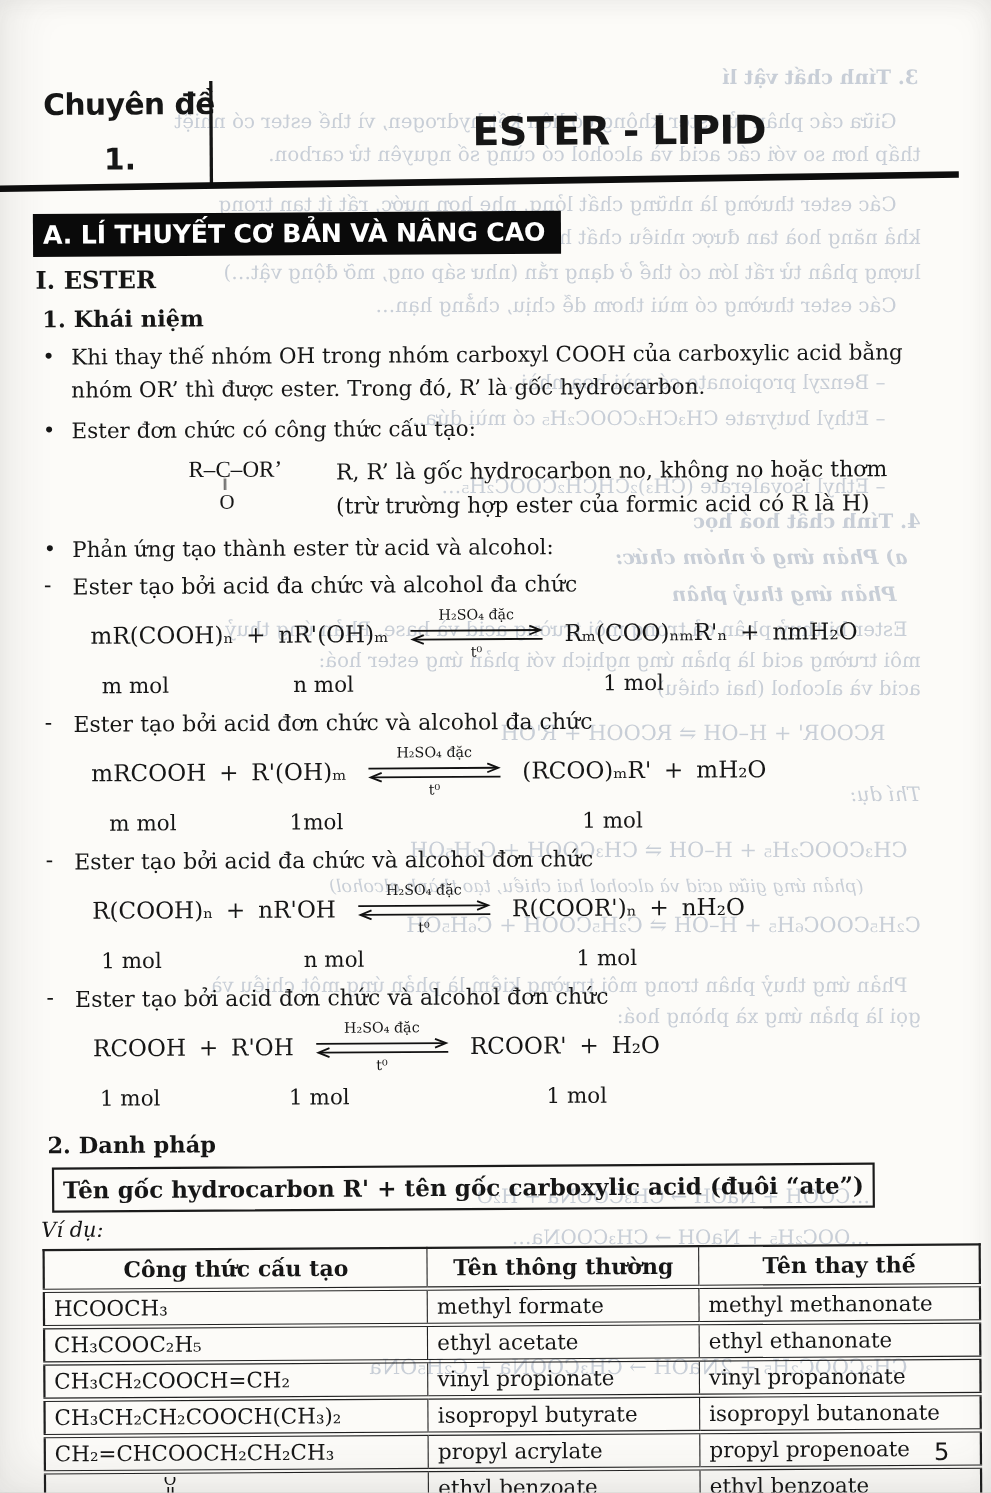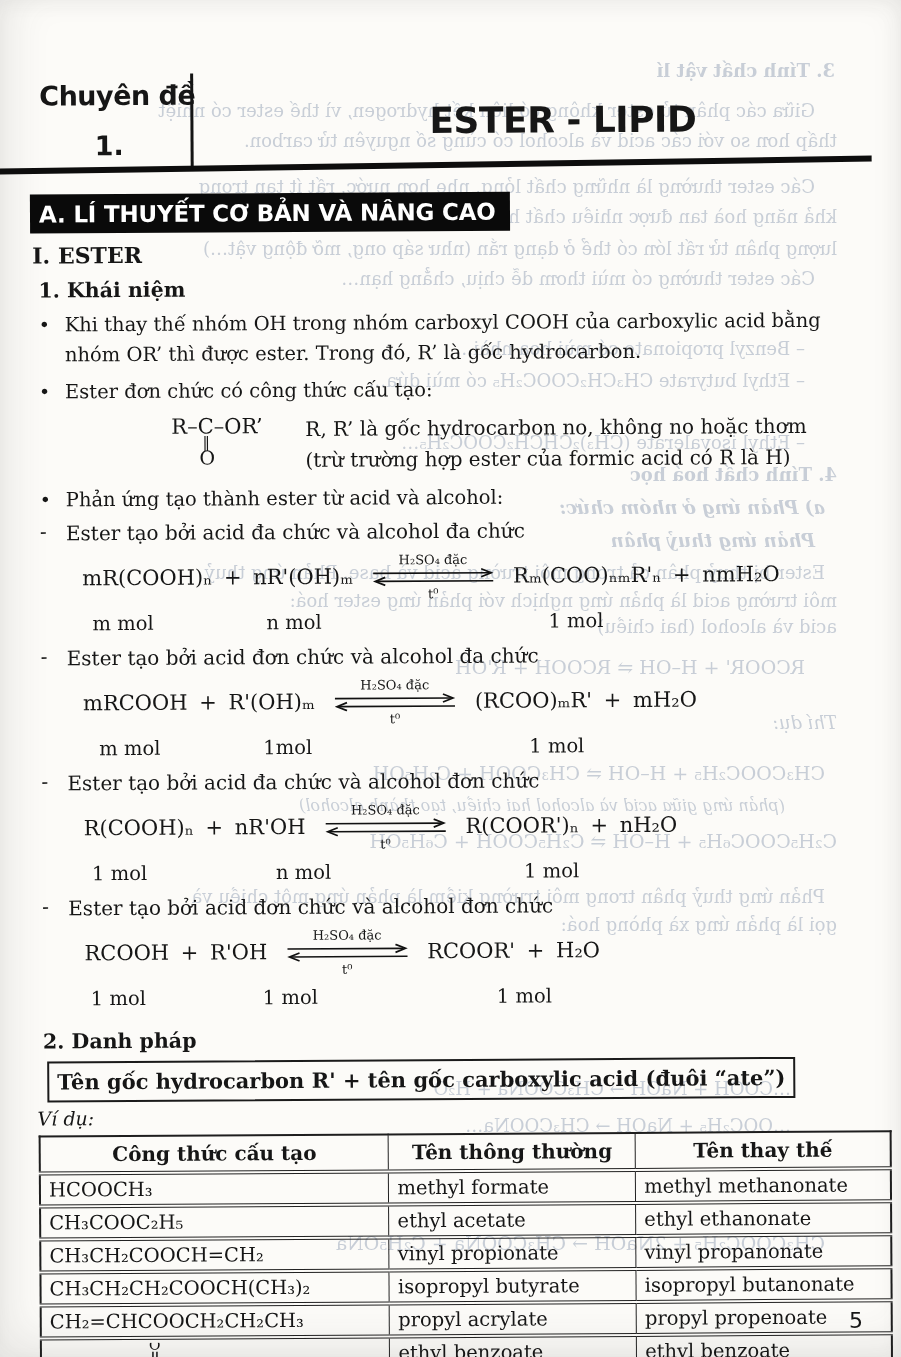--- a/index.html
+++ b/index.html
@@ -24,21 +24,21 @@
   .banner{margin:22px 0 0 32px;width:462px;background:#0a0a0a;color:#fff;
     font:700 23px "DejaVu Sans","Liberation Sans",sans-serif;padding:7px 9px 6px;letter-spacing:-.2px;}
   .sec-ester{margin:9px 0 0 34px;font-size:22px;font-weight:700;}
   .subhead{margin:10px 0 0 40px;font-size:20.5px;font-weight:700;}
   .bullet-item{position:relative;margin-top:8px;padding-left:66px;padding-right:40px;
     font-size:19.5px;line-height:1.52;}
   .bullet-item .marker{position:absolute;left:40px;top:0;font-size:19px;}
   .dash-item{position:relative;margin-top:6px;padding-left:66px;font-size:20px;}
   .dash-item .marker{position:absolute;left:40px;top:-2px;}
   .formula-row{display:flex;margin:8px 0 0 172px;}
-  .ester-struct{position:relative;font-size:21px;width:108px;flex:none;}
+  .ester-struct{position:relative;font-size:21px;width:108px;flex:none;font-family:Liberation Serif, serif;}
   .ester-struct .db{position:absolute;left:31px;top:19px;font-size:15px;}
   .ester-struct .oxy{position:absolute;left:28px;top:32px;font-size:19px;}
   .formula-notes{margin-left:26px;font-size:20px;line-height:1.55;}
   .equation{display:flex;align-items:center;gap:16px;margin-top:10px;padding-left:82px;font-size:21px;word-spacing:5px;}
   .rxn-arrow{display:inline-flex;flex-direction:column;align-items:center;flex:none;}
   .rxn-arrow .cat{font-size:13px;line-height:1;margin-bottom:2px;word-spacing:0;}
   .rxn-arrow .cond{font-size:13px;line-height:1;margin-top:1px;word-spacing:0;}
   .mol-row{position:relative;height:28px;margin-top:10px;font-size:19.5px;}
   .mol-row span{position:absolute;white-space:nowrap;}
   .eq1 .molA{left:92px}.eq1 .molB{left:266px}.eq1 .molC{left:548px}

